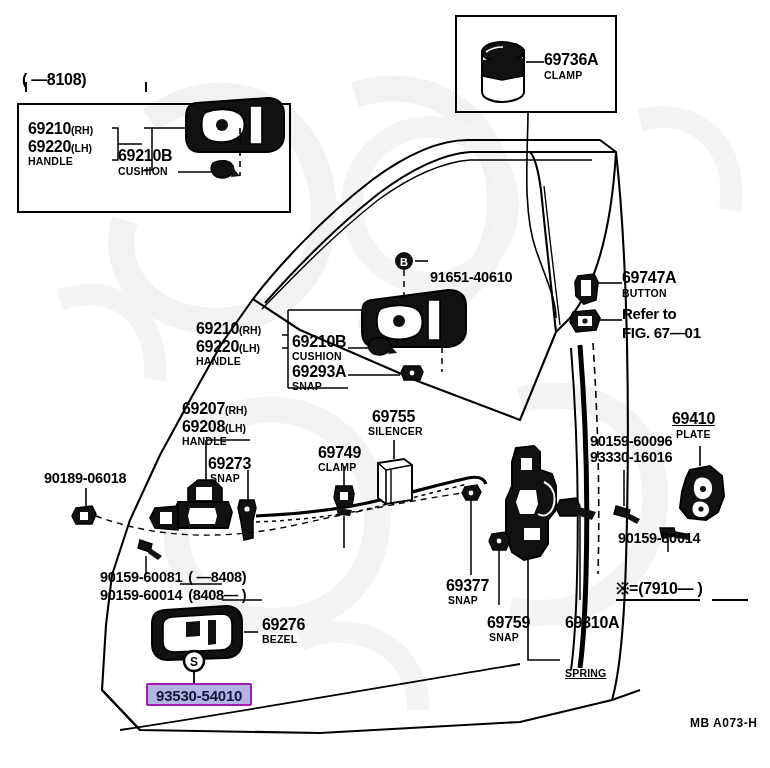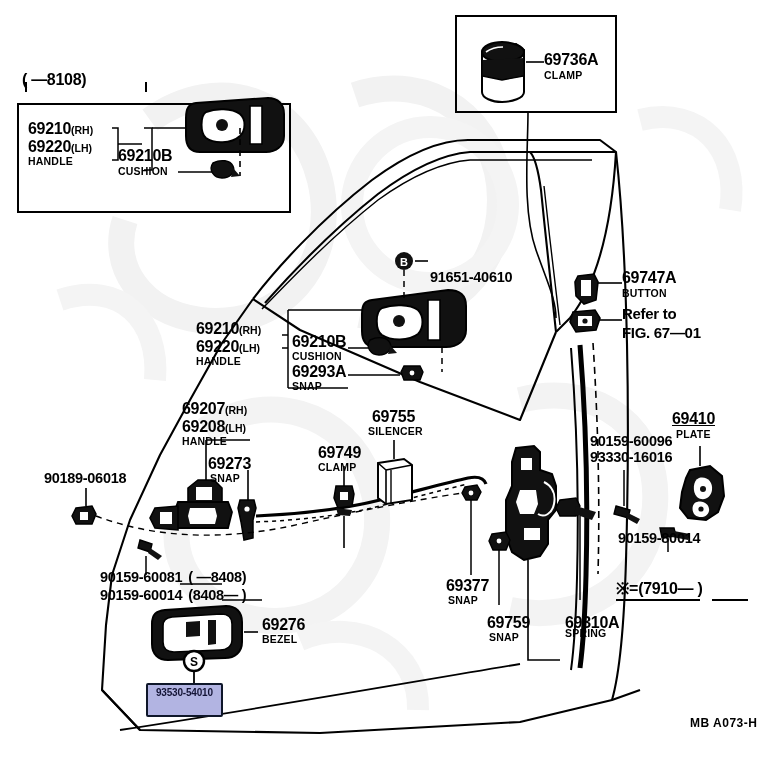--- a/index.html
+++ b/index.html
@@ -5,22 +5,22 @@
   html,body{margin:0;padding:0;background:#ffffff;}
   body{width:770px;height:768px;font-family:"Liberation Sans",sans-serif;color:#000;overflow:hidden;}
   #stage{position:relative;width:770px;height:768px;background:#fff;}
   svg#art{position:absolute;left:0;top:0;width:770px;height:768px;}
   .lbl{position:absolute;font-family:"Liberation Sans",sans-serif;font-weight:bold;white-space:nowrap;letter-spacing:-0.3px;}
   .num{font-size:16px;line-height:16px;}
   .numsm{font-size:14.5px;line-height:15px;}
   .side{font-size:10.5px;font-weight:bold;}
   .desc{font-size:10.5px;line-height:11px;font-weight:bold;letter-spacing:0.2px;}
   .refer{font-size:15px;line-height:17px;font-weight:bold;}
-  .hl{position:absolute;background:#b2b4e2;border:2px solid #0f172a;border-radius:2px;
-      font-size:10px;font-weight:bold;color:#141436;padding:2px 8px 17px 8px;letter-spacing:-0.2px;}
+  .hl{position:absolute;background:#b2b4e2;border:2px solid #a21caf;border-radius:2px;
+      font-size:15px;font-weight:bold;color:#141436;padding:2px 8px 0 8px;letter-spacing:-0.2px;}
   .mb{position:absolute;font-size:12px;font-weight:bold;letter-spacing:0.5px;}
   .rowgrp{position:absolute;}
   .rowgrp div{white-space:nowrap;}
 </style>
 </head>
 <body>
 
 <div id="stage">
 
   <svg id="art" viewBox="0 0 770 768">
@@ -354,21 +354,21 @@
   <div class="lbl desc" style="left:368px;top:426px;">SILENCER</div>
 
 
   <div class="lbl num" style="left:446px;top:578px;">69377</div>
   <div class="lbl desc" style="left:448px;top:595px;">SNAP</div>
 
   <div class="lbl num" style="left:487px;top:615px;">69759</div>
   <div class="lbl desc" style="left:489px;top:632px;">SNAP</div>
 
   <div class="lbl num" style="left:565px;top:615px;">69310A</div>
-  <div class="lbl desc" style="left:565px;top:628px;">SPRING</div>
+  <div class="lbl desc" style="left:565px;top:668px;text-decoration:underline;">SPRING</div>
 
 
   <div class="lbl num" style="left:622px;top:270px;">69747A</div>
   <div class="lbl desc" style="left:622px;top:288px;">BUTTON</div>
 
   <div class="lbl refer" style="left:622px;top:305px;">Refer to</div>
   <div class="lbl refer" style="left:622px;top:324px;">FIG. 67—01</div>
 
   <div class="lbl num" style="left:672px;top:411px;text-decoration:underline;">69410</div>
   <div class="lbl desc" style="left:676px;top:429px;">PLATE</div>

